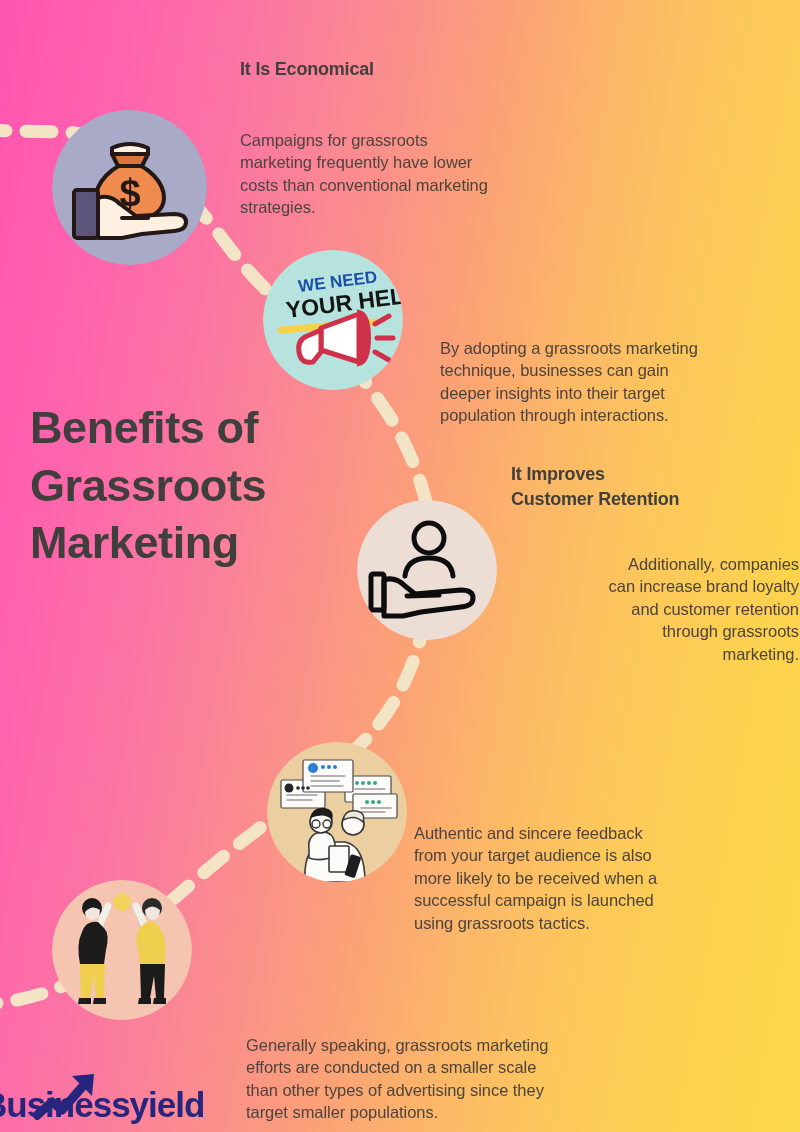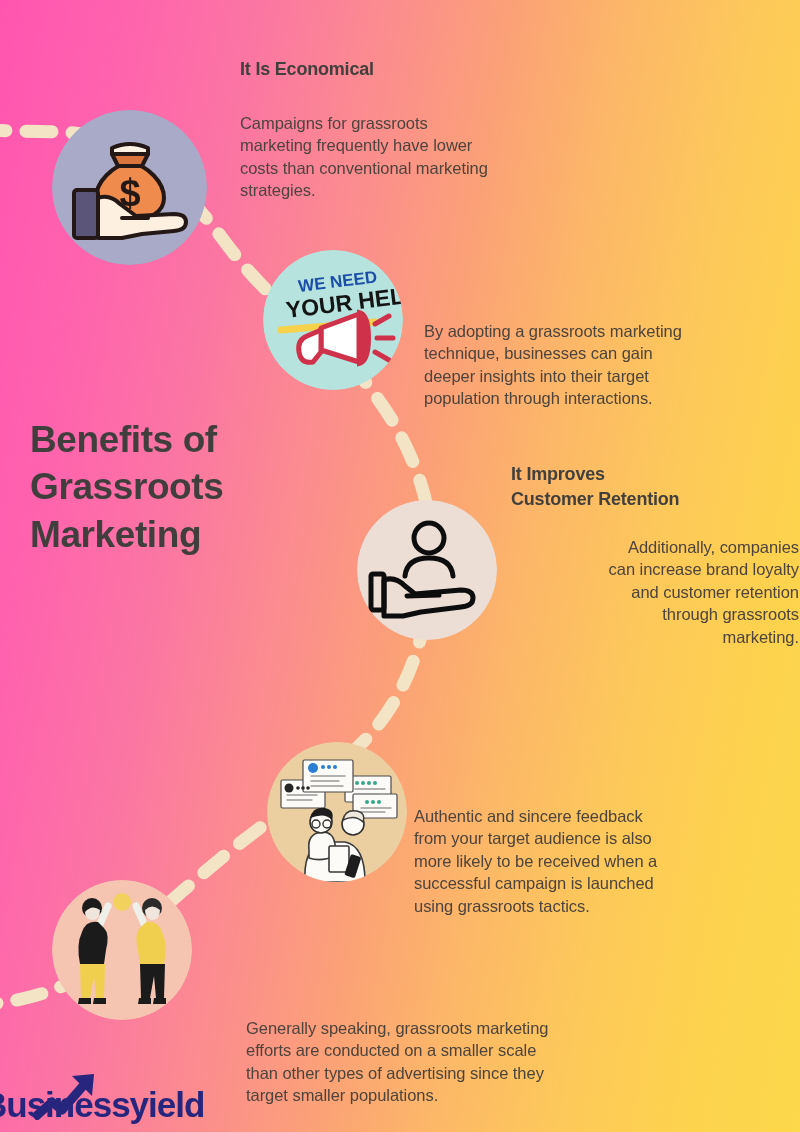--- a/index.html
+++ b/index.html
@@ -30,23 +30,23 @@
     position: absolute;
     left: 0; top: 0;
     width: 800px;
     height: 1132px;
     pointer-events: none;
   }
   
   .main-title {
     position: absolute;
     left: 30px;
-    top: 416px;
+    top: 399px;
     width: 330px;
-    font-size: 37px;
+    font-size: 45px;
     font-weight: bold;
     line-height: 1.28;
     color: #413f3e;
     letter-spacing: -0.4px;
     white-space: pre-line;
   }
   
   .sec-title {
     position: absolute;
     font-size: 18px;
@@ -57,20 +57,21 @@
     white-space: pre-line;
   }
   .sec-body {
     position: absolute;
     font-size: 16.5px;
     font-weight: normal;
     color: #4d443d;
     line-height: 1.36;
     letter-spacing: -0.05px;
     white-space: pre-line;
+    margin-top: 17px;
   }
   
   .circle {
     position: absolute;
     border-radius: 50%;
     overflow: hidden;
   }
   .circle svg { display: block; width: 100%; height: 100%; }
   
   .logo {
@@ -142,21 +143,21 @@
 
       <path d="M18 80 L 112 72" stroke="#f6d24b" stroke-width="7" stroke-linecap="round"></path>
 
       <path d="M58 78 L 96 64 L 96 112 L 58 100 Z" fill="#ffffff" stroke="#d0314a" stroke-width="5" stroke-linejoin="round"></path>
       <path d="M96 62 Q 106 64 106 88 Q 106 112 96 114 Z" fill="#d0314a" stroke="#d0314a" stroke-width="4"></path>
       <path d="M58 80 L 44 86 Q 34 90 36 102 Q 38 114 50 112 L 58 102 Z" fill="#ffffff" stroke="#d0314a" stroke-width="5" stroke-linejoin="round"></path>
 
       <path d="M112 74 L 126 66 M 114 88 L 130 88 M 112 102 L 126 110" stroke="#d0314a" stroke-width="5" stroke-linecap="round"></path>
     </svg>
   </div>
-  <div class="sec-body" style="left:424px; top:320px; width:355px;">By adopting a grassroots marketing
+  <div class="sec-body" style="left:440px; top:320px; width:355px;">By adopting a grassroots marketing
 technique, businesses can gain
 deeper insights into their target
 population through interactions.</div>
 
   <div class="circle" style="left:357px; top:500px; width:140px; height:140px;">
     <svg viewBox="0 0 140 140">
       <circle cx="70" cy="70" r="70" fill="#ecddd5"></circle>
       <circle cx="72" cy="38" r="15" fill="none" stroke="#0d0d0d" stroke-width="5"></circle>
       <path d="M48 76 Q 50 58 72 58 Q 94 58 96 76" fill="none" stroke="#0d0d0d" stroke-width="5" stroke-linecap="round"></path>
       <rect x="14" y="74" width="13" height="36" rx="2" fill="none" stroke="#0d0d0d" stroke-width="5"></rect>

